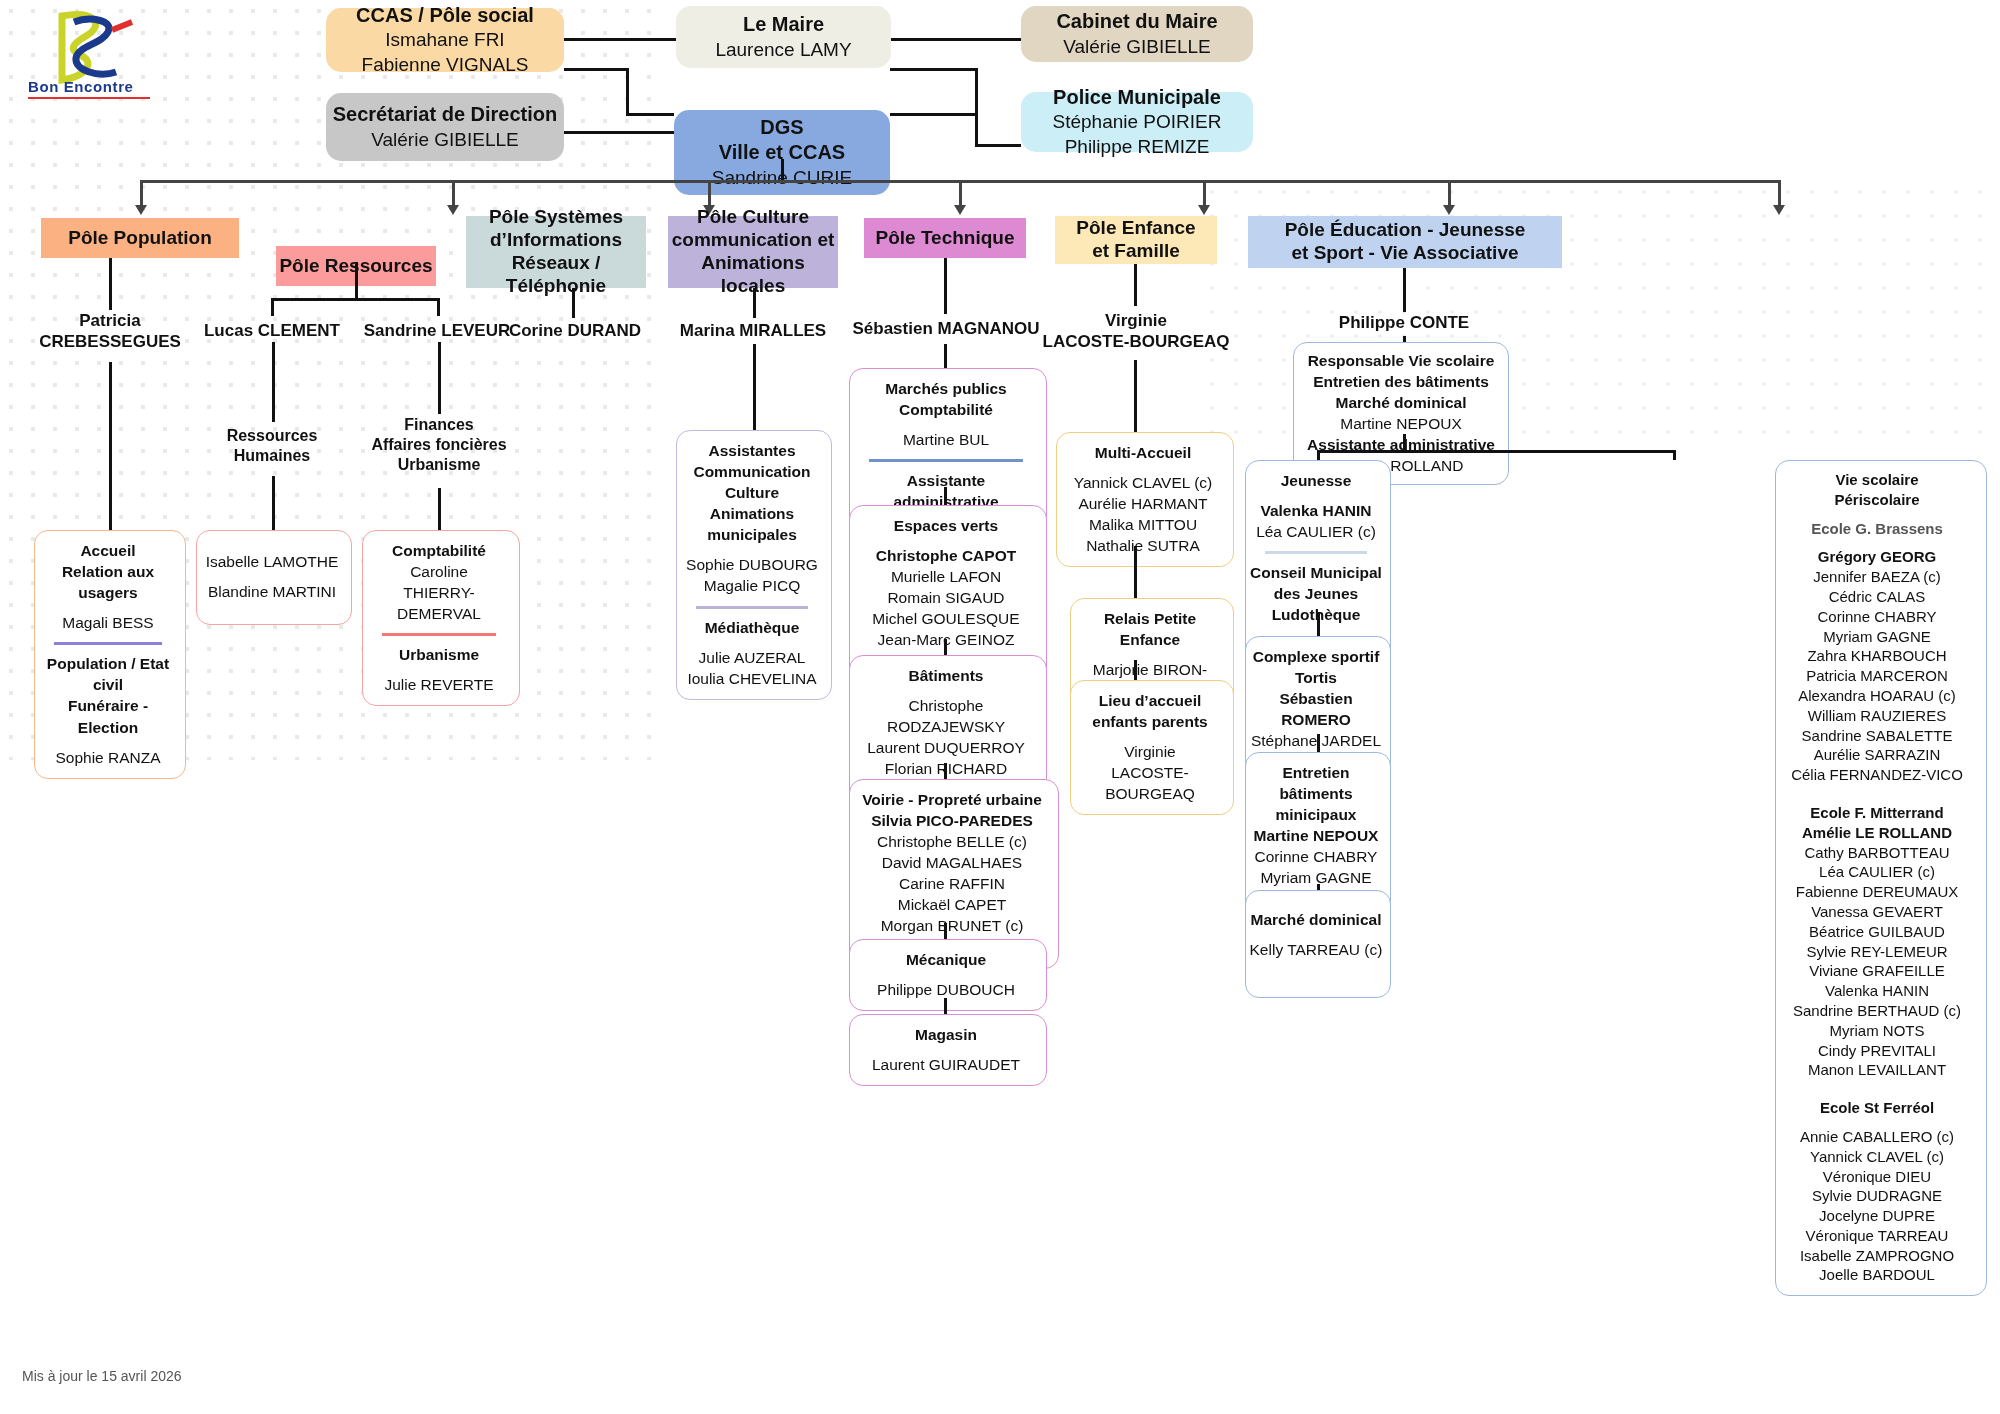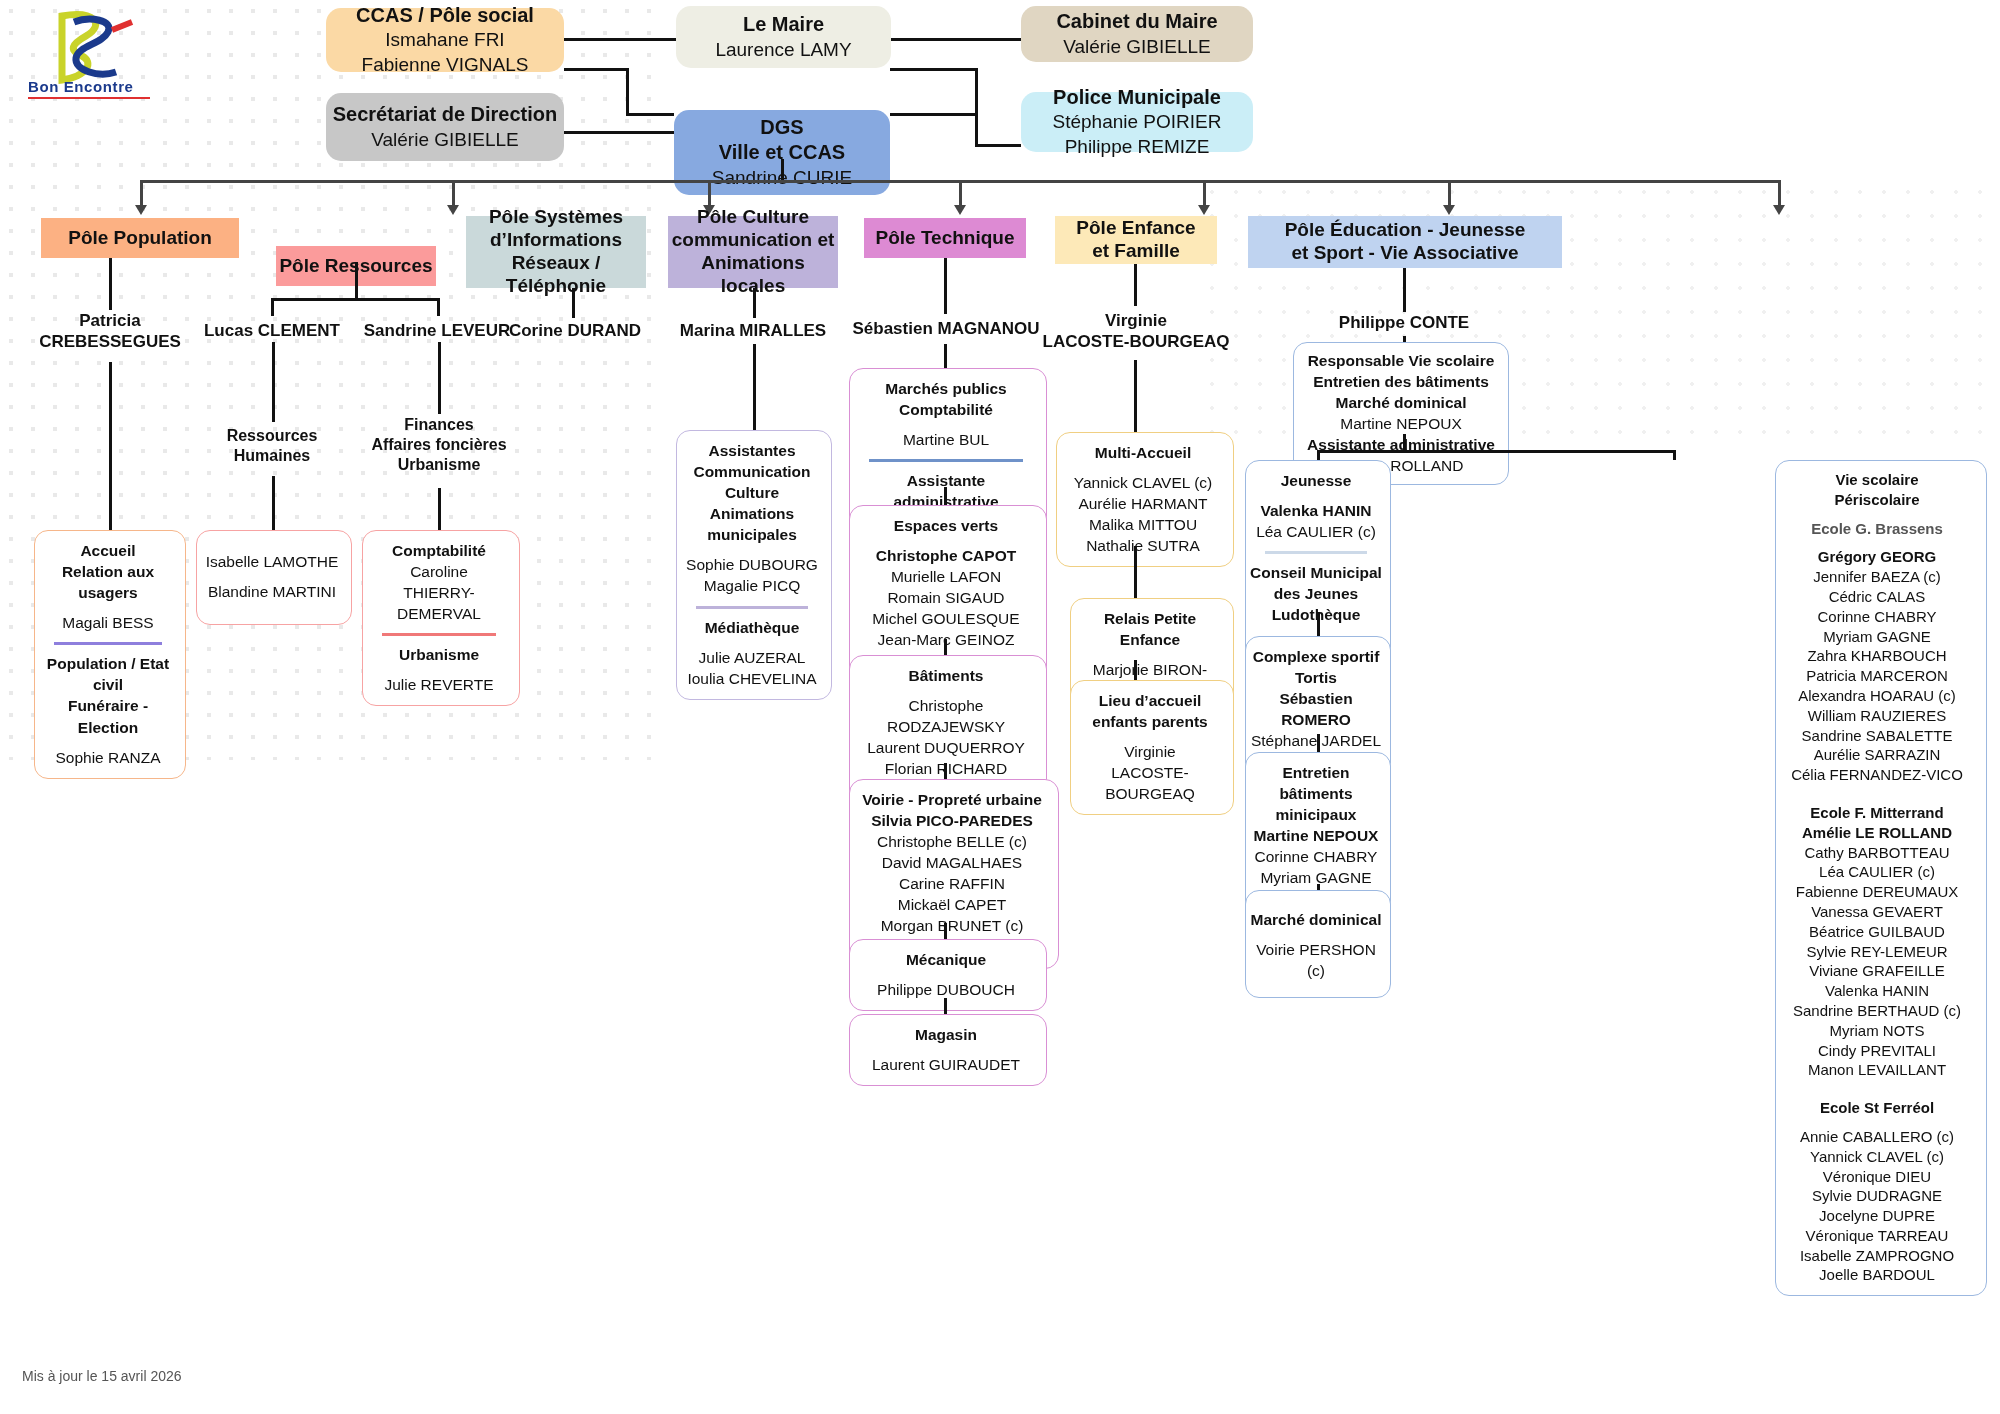--- a/index.html
+++ b/index.html
@@ -377,21 +377,21 @@
   <div>Myriam GAGNE</div>
   <div>Zahra KHARBOUCH</div>
   <div>Yannick CLAVEL (c</div>
   <div>Isabelle HANIN</div>
 </div>
 
 <div class="v" style="left:1317px;top:884px;height:16px;"></div>
 <div class="card" style="left:1245px;top:890px;width:146px;height:108px;border-color:#9cb8e0;padding-top:18px;">
   <div class="b">Marché dominical</div>
   <div class="sp"></div>
-  <div>Voirie PERSHON (c)</div>
+  <div>Kelly TARREAU (c)</div>
 </div>
 
 <div class="v" style="left:1673px;top:450px;height:10px;"></div>
 <div class="card" style="left:1775px;top:460px;width:212px;border-color:#9cb8e0;font-size:15px;line-height:1.32;padding:9px 12px 10px 4px;">
   <div class="b">Vie scolaire</div>
   <div class="b">Périscolaire</div>
   <div class="sp"></div>
   <div class="g">Ecole G. Brassens</div>
   <div class="sp"></div>
   <div class="b">Grégory GEORG</div>

